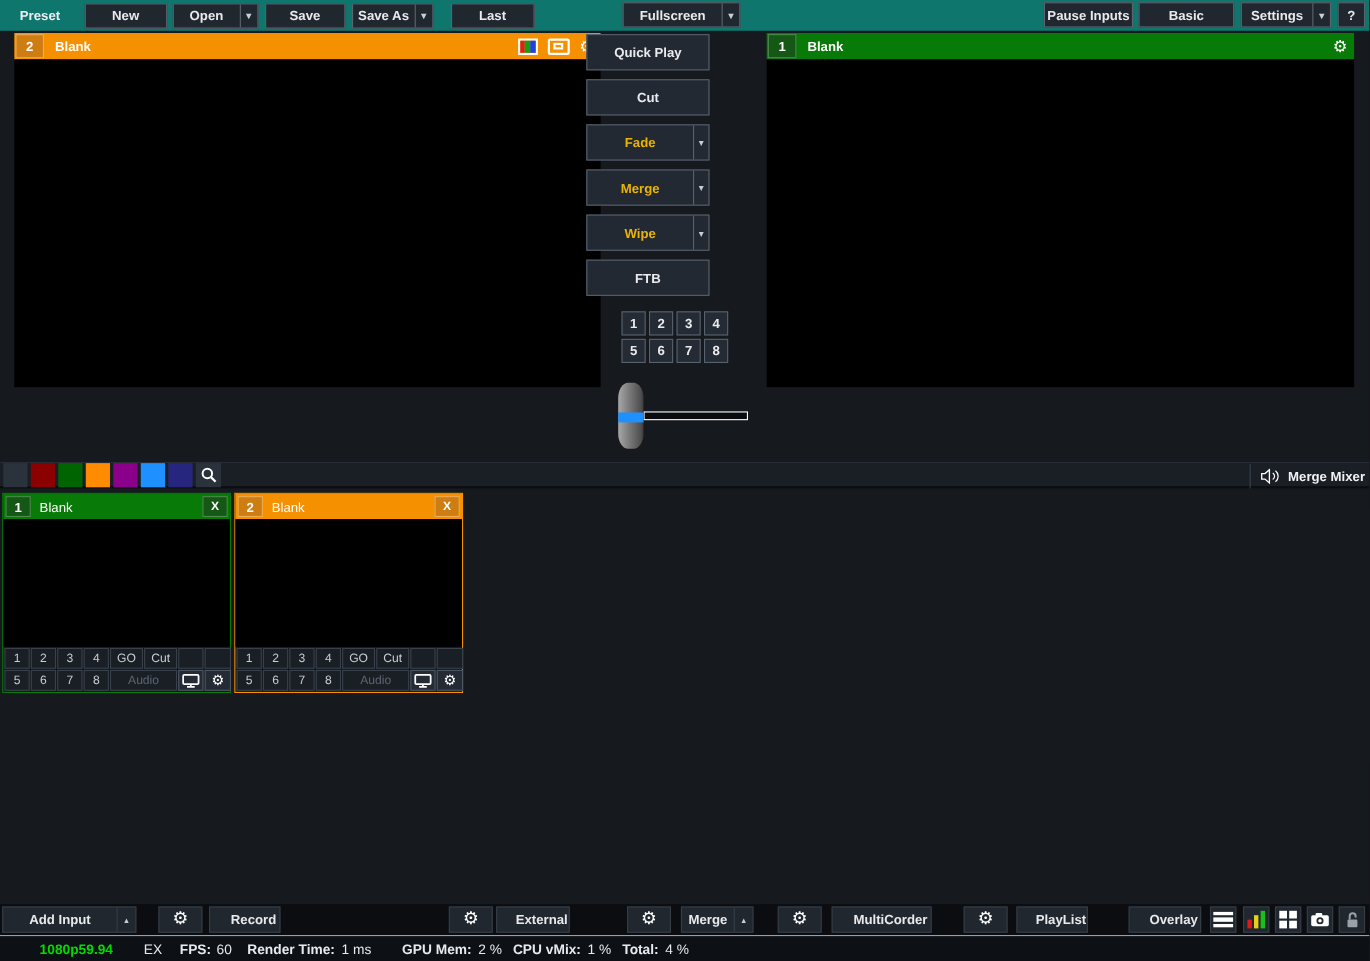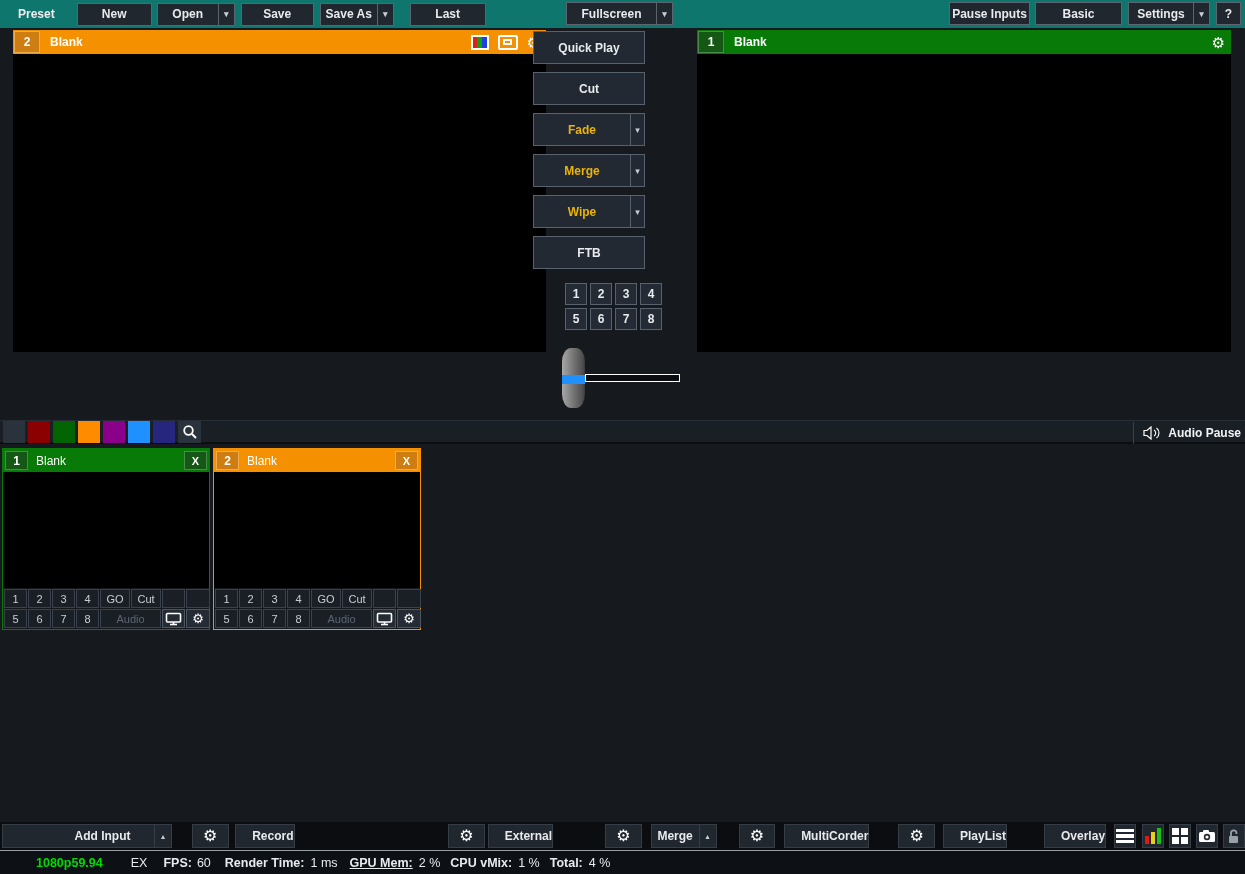--- a/index.html
+++ b/index.html
@@ -233,21 +233,21 @@
         <circle cx="6.5" cy="6.5" r="4.3" fill="none" stroke="#FFF" stroke-width="1.8"></circle>
         <line x1="10" y1="10" x2="14" y2="14" stroke="#FFF" stroke-width="2"></line>
       </svg>
     </div>
     <div class="audiomixer">
       <svg width="18" height="14" viewBox="0 0 18 14">
         <path d="M1 4.5 h3 l4 -3.5 v12 l-4 -3.5 h-3 z" fill="none" stroke="#FFF" stroke-width="1.2"></path>
         <path d="M11 4 a3.5 3.5 0 0 1 0 6" fill="none" stroke="#FFF" stroke-width="1.1"></path>
         <path d="M13.5 2 a6.3 6.3 0 0 1 0 10" fill="none" stroke="#FFF" stroke-width="1.1"></path>
       </svg>
-      <span>Audio Pause</span>
+      <span>Merge Mixer</span>
     </div>
   </div>
 
   <div class="input-panel green" style="left:2px;">
     <div class="in-title green">
       <div class="in-num green">1</div>
       <span class="ttl">Blank</span>
       <div class="spacer"></div>
       <div class="in-close green">X</div>
     </div>
@@ -308,21 +308,21 @@
           <line x1="5" y1="12.5" x2="12" y2="12.5" stroke="#FFF" stroke-width="1.6"></line>
         </svg>
       </div>
       <div class="cell iconbtn">
         <span class="gear">⚙</span>
       </div>
     </div>
   </div>
 
   <div class="bottombar">
-    <div class="bsplit" style="margin-left:2px;padding-left:48px;">
+    <div class="bsplit" style="margin-left:2px;">
       <div class="main" style="width:103px;">Add Input</div>
       <div class="arr">▴</div>
     </div>
     <div class="gearbtn" style="margin-left:20px;">
       <span class="gear">⚙</span>
     </div>
     <button class="bbtn" style="margin-left:6px;width:65px;">Record</button>
     <div class="gearbtn" style="margin-left:153px;">
       <span class="gear">⚙</span>
     </div>
@@ -381,21 +381,21 @@
     </div>
   </div>
 
   <div class="statusbar">
     <span class="res">1080p59.94</span>
     <span class="st" style="margin-left:28px;">EX</span>
     <span class="st lbl" style="margin-left:16px;">FPS:</span>
     <span style="margin-left:5px;">60</span>
     <span class="st lbl">Render Time:</span>
     <span style="margin-left:6px;">1 ms</span>
-    <span class="st lbl" style="margin-left:12px;text-decoration:underline;">GPU Mem:</span>
+    <span class="st lbl" style="margin-left:28px;">GPU Mem:</span>
     <span style="margin-left:6px;">2 %</span>
     <span class="st lbl" style="margin-left:10px;">CPU vMix:</span>
     <span style="margin-left:6px;">1 %</span>
     <span class="st lbl" style="margin-left:10px;">Total:</span>
     <span style="margin-left:6px;">4 %</span>
   </div>
 
 </div>
 
 </body></html>

